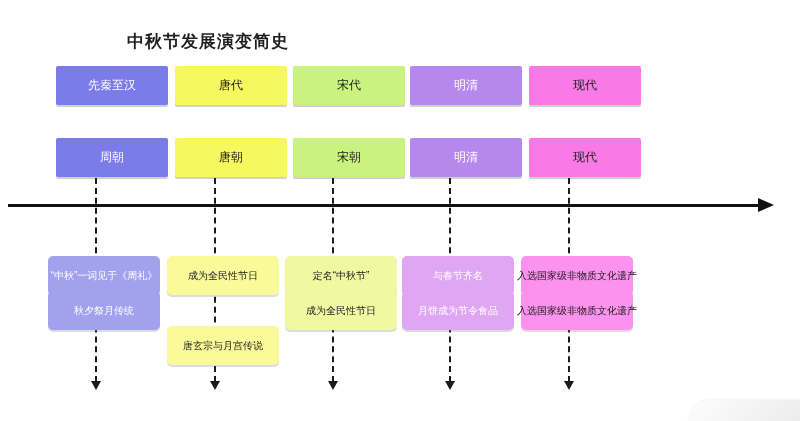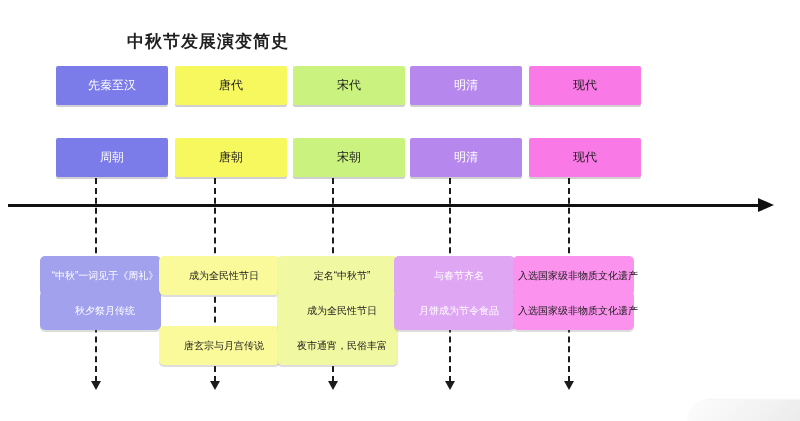--- a/index.html
+++ b/index.html
@@ -19,27 +19,26 @@
     box-shadow:0 2px 0 rgba(100,100,100,0.30);
   }
   .era-box{top:66px;}
   .dyn-box{top:138px;}
 
   .vline{position:absolute;left:55px;top:178px;height:204px;width:0;border-left:2px dashed #1b1b1b;z-index:1;}
   .varrow{position:absolute;left:51px;top:381px;width:0;height:0;
     border-left:5px solid transparent;border-right:5px solid transparent;border-top:9px solid #1b1b1b;z-index:1;}
 
   .item-box{
-    position:absolute;left:0;width:112px;height:39px;
+    position:absolute;left:8px;width:112px;height:39px;
     display:flex;align-items:center;justify-content:center;
     font-size:10px;white-space:nowrap;border-radius:5px;
     background:var(--ibg);color:var(--itx);
     box-shadow:0 2px 0 rgba(120,120,120,0.25);
     z-index:2;
-    padding-left:9px;
   }
   .item-0{top:256px;} .item-1{top:291px;} .item-2{top:326px;}
 
   .timeline{position:absolute;left:8px;top:204px;width:752px;height:2.5px;background:#111;z-index:0;}
   .timeline-arrowhead{position:absolute;left:758px;top:198px;width:0;height:0;
     border-top:7px solid transparent;border-bottom:7px solid transparent;border-left:16px solid #111;z-index:0;}
 
   .corner-card{position:absolute;left:688px;top:400px;width:130px;height:40px;
     border-top-left-radius:22px;
     background:linear-gradient(135deg,#fdfdfd 0%,#f1f1f1 55%,#e6e6e6 100%);
@@ -73,21 +72,20 @@
     <div class="item-box item-2">唐玄宗与月宫传说</div>
   </div>
 
   <div class="col col-2" style="--hbg: #c9f37e; --htx: #1a1a1a; --ibg: #f0f8a1; --itx: #1a1a1a;">
     <div class="vline"></div>
     <div class="varrow"></div>
     <div class="era-box">宋代</div>
     <div class="dyn-box">宋朝</div>
     <div class="item-box item-0">定名“中秋节”</div>
     <div class="item-box item-1">成为全民性节日</div>
-    <div class="item-box item-2">夜市通宵，民俗丰富</div>
   </div>
 
   <div class="col col-3" style="--hbg: #b687ec; --htx: #ffffff; --ibg: #dfa7f3; --itx: #ffffff;">
     <div class="vline"></div>
     <div class="varrow"></div>
     <div class="era-box">明清</div>
     <div class="dyn-box">明清</div>
     <div class="item-box item-0">与春节齐名</div>
     <div class="item-box item-1">月饼成为节令食品</div>
   </div>

